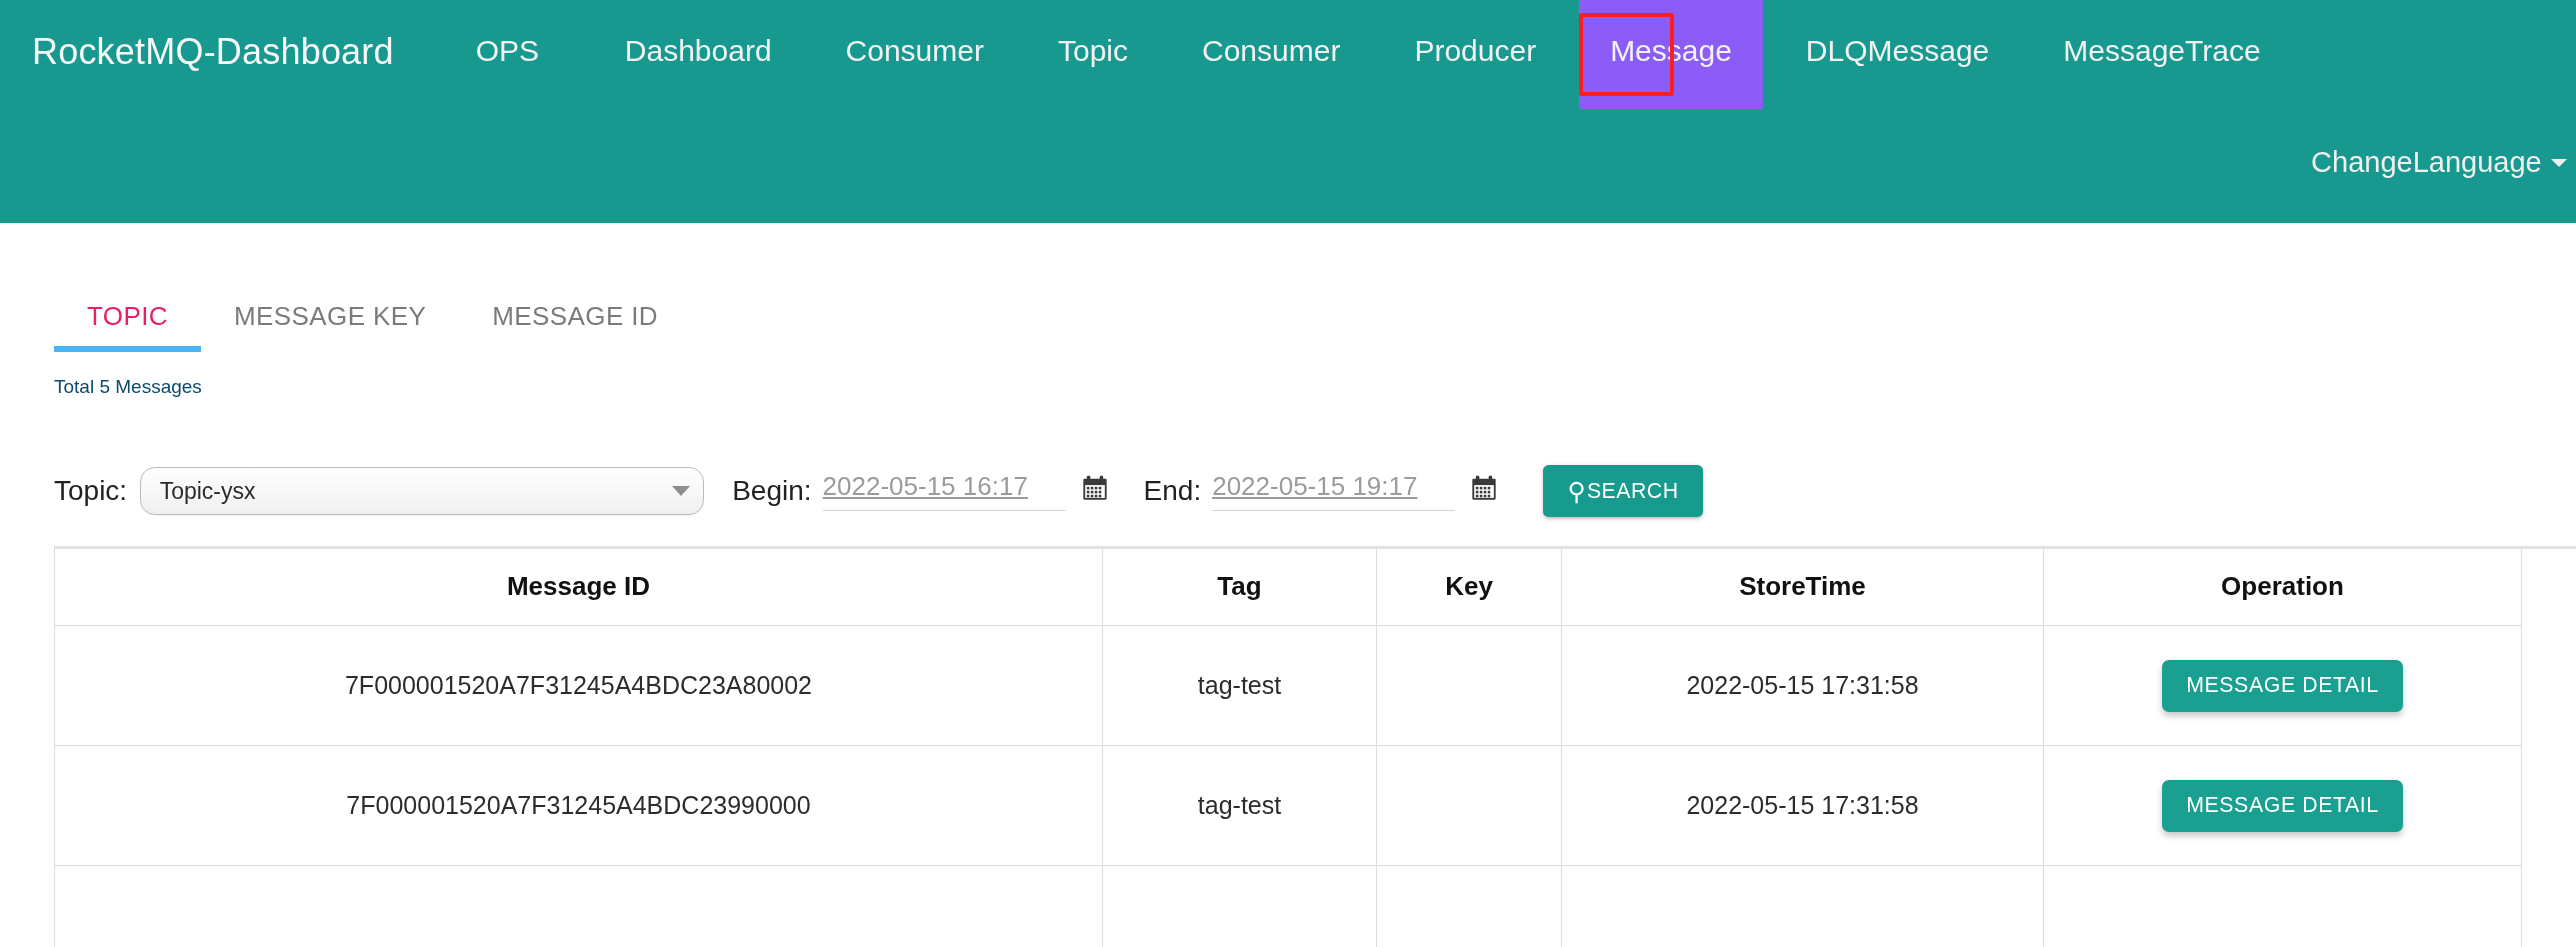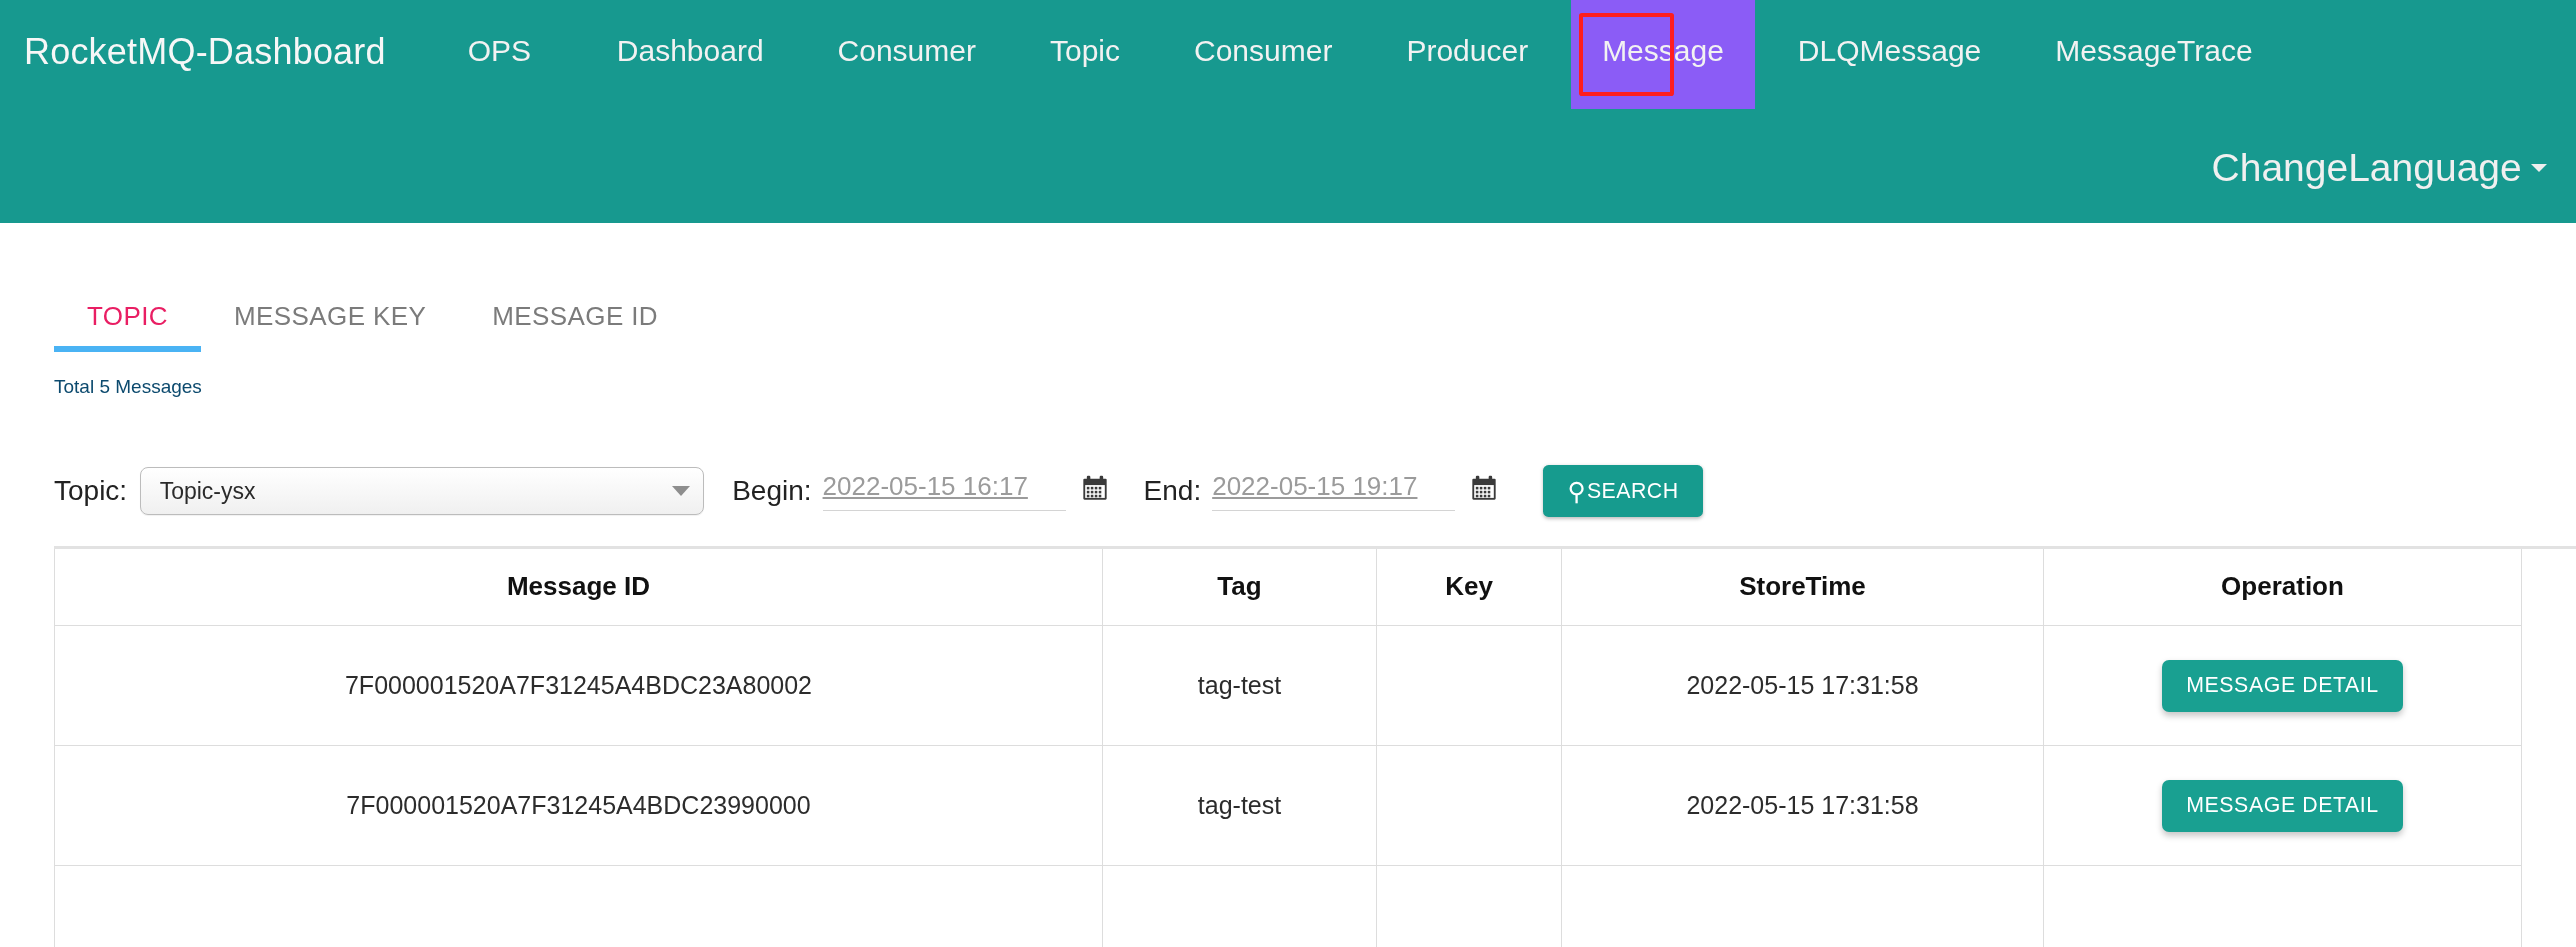--- a/index.html
+++ b/index.html
@@ -28,20 +28,21 @@
     align-items: flex-start;
     height: 109px;
   }
   .brand {
     color: #f7f7f7;
     font-size: 36px;
     line-height: 1;
     padding: 34px 0 34px 24px;
     white-space: nowrap;
     letter-spacing: 0.2px;
+    margin-left: 8px;
   }
   .nav-links {
     display: flex;
     align-items: stretch;
     margin-left: 56px;
     height: 109px;
     gap: 12px;
   }
   .nav-link {
     color: #f2f2f2;
@@ -70,26 +71,26 @@
     width: 95px;
     height: 83px;
     border: 4.6px solid #ff1d1d;
     border-radius: 2.8px;
     box-sizing: border-box;
     pointer-events: none;
   }
 
   .lang-row {
     position: absolute;
-    right: 29px;
+    right: 9px;
     top: 148px;
     display: flex;
     align-items: center;
     color: #f0f0f0;
-    font-size: 39px;
+    font-size: 29px;
     line-height: 1;
     white-space: nowrap;
     justify-content: center;
   }
   .caret-down {
     display: inline-block;
     margin-left: 9.3px;
     width: 0;
     height: 0;
     border-left: 8.3px solid transparent;
@@ -160,21 +161,21 @@
   .field-label {
     font-size: 28px;
     color: #222222;
     white-space: nowrap;
   }
   .topic-select {
     margin-left: 13px;
     width: 564px;
     height: 48px;
     border: 0.9px solid #bcbcbc;
-    border-radius: 8px;
+    border-radius: 15px;
     background: linear-gradient(#ffffff, #f0f0f0);
     box-sizing: border-box;
     display: flex;
     align-items: center;
     justify-content: space-between;
     padding: 0 13px 0 18.5px;
     box-shadow: 0 0.9px 0.9px rgba(0,0,0,0.06);
   }
   .topic-select .val {
     font-size: 23px;

